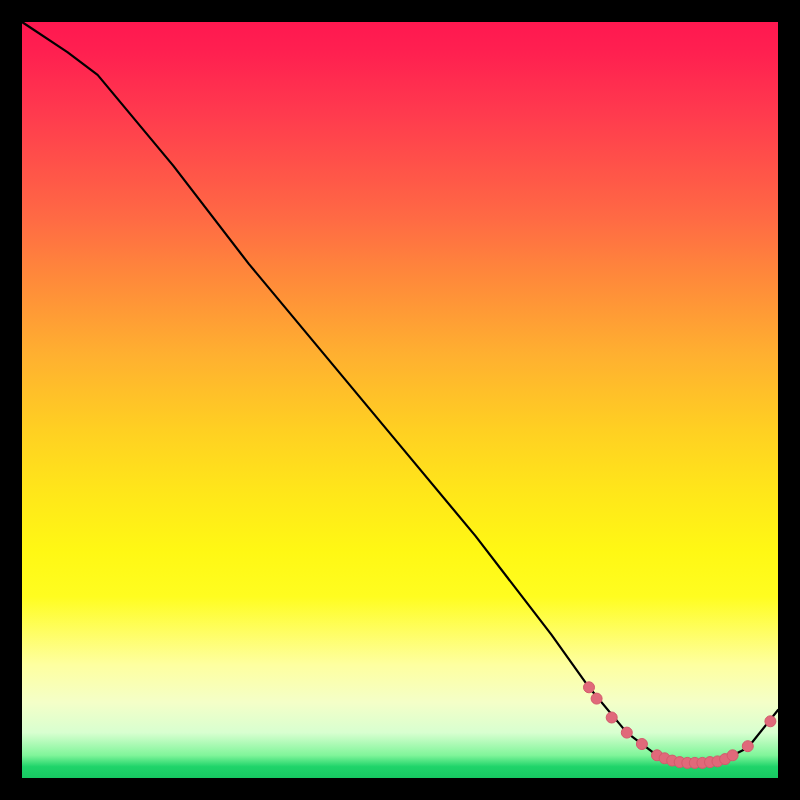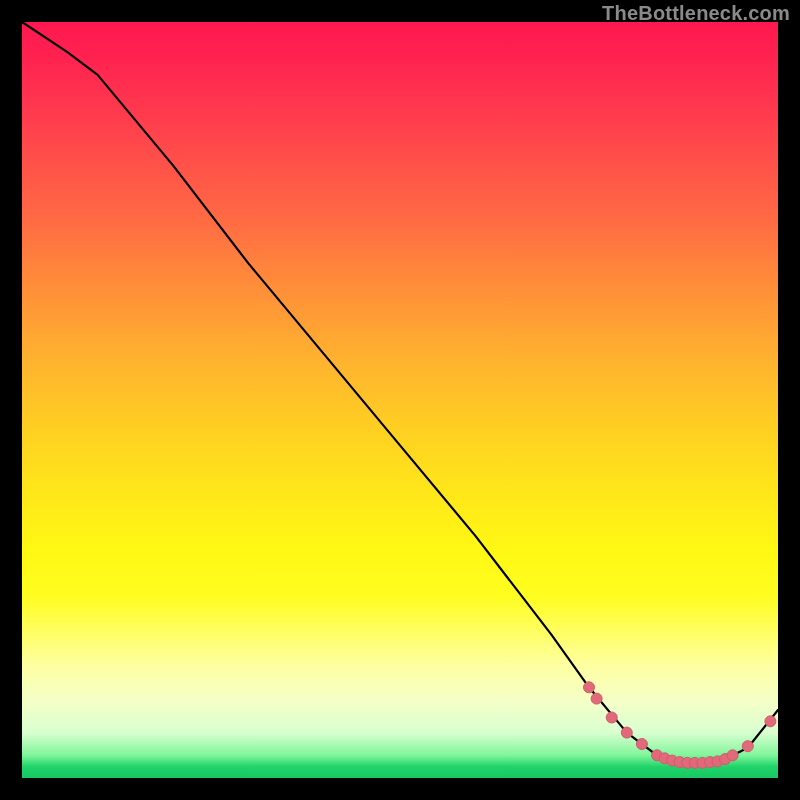--- a/index.html
+++ b/index.html
@@ -85,14 +85,13 @@
         <circle cx="680.4" cy="740.9" r="5.5" fill="#e0697a" stroke="#d35a6c" stroke-width="1"></circle>
         <circle cx="688.0" cy="740.1" r="5.5" fill="#e0697a" stroke="#d35a6c" stroke-width="1"></circle>
         <circle cx="695.5" cy="739.4" r="5.5" fill="#e0697a" stroke="#d35a6c" stroke-width="1"></circle>
         <circle cx="703.1" cy="737.1" r="5.5" fill="#e0697a" stroke="#d35a6c" stroke-width="1"></circle>
         <circle cx="710.6" cy="733.3" r="5.5" fill="#e0697a" stroke="#d35a6c" stroke-width="1"></circle>
         <circle cx="725.8" cy="724.2" r="5.5" fill="#e0697a" stroke="#d35a6c" stroke-width="1"></circle>
         <circle cx="748.4" cy="699.3" r="5.5" fill="#e0697a" stroke="#d35a6c" stroke-width="1"></circle>
       </g>
   </svg>
 
-  <div class="watermark">TheBottleneck.com</div>
 </div>
 
 </body></html>

